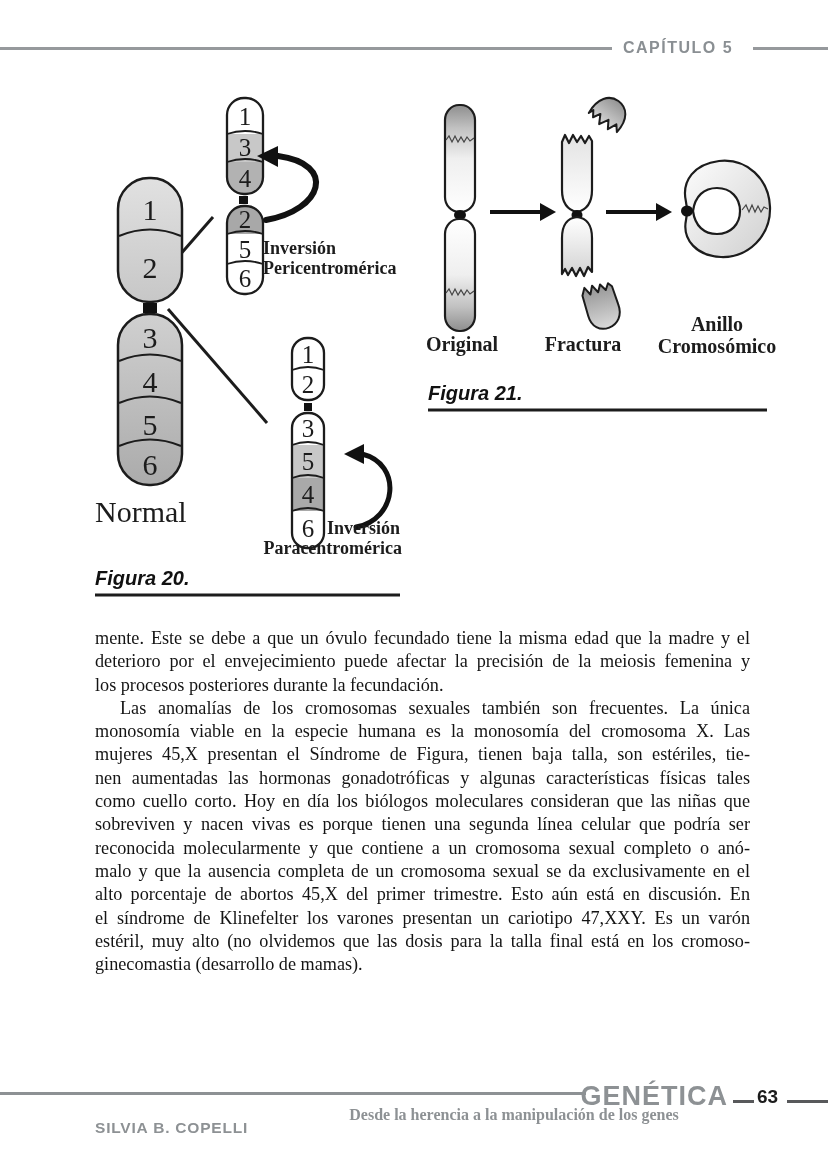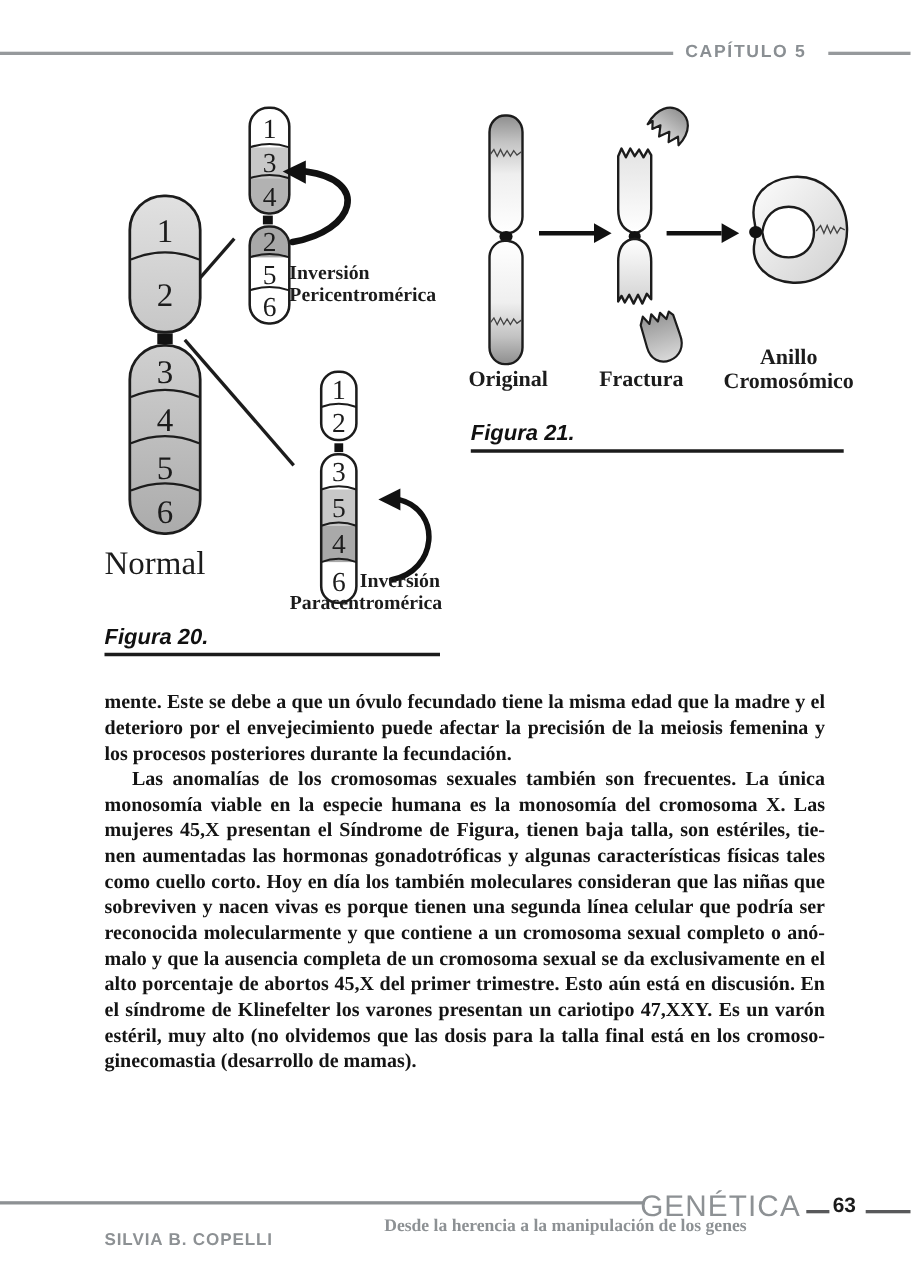--- a/index.html
+++ b/index.html
@@ -20,29 +20,29 @@
   svg text { font-family:"Liberation Serif", serif; fill:#1c1c1c; }
   .figcap { font-family:"Liberation Sans", sans-serif; font-weight:bold; font-style:italic; font-size:20px; fill:#111; }
   .bandnum { font-size:25px; }
   .bignum  { font-size:30px; }
   .lbl     { font-weight:bold; font-size:18px; }
   .lbl21   { font-weight:bold; font-size:20px; }
   .normlbl { font-size:30px; }
   
   #bodytext {
     left:95px; top:627px; width:655px;
-    font-size:18.2px; line-height:23.3px; color:#141414;font-weight:bold;
+    font-size:18.2px; line-height:23.3px; color:#141414;
   }
   .tline { text-align:justify; text-align-last:justify; }
   .tline.tlast { text-align-last:left; }
   .indent-first .tline:first-child { text-indent:25px; }
   
   #booktitle {
     left:556px; top:1081px; width:172px; text-align:right;
-    font-family:"Liberation Sans", sans-serif; font-weight:normal;
+    font-family:"Liberation Sans", sans-serif; font-weight:bold;
     font-size:27px; letter-spacing:1px; color:#8d9194;
   }
   .fdash { background:#58595b; height:2.5px; }
   #pagenum {
     left:757px; top:1086px; font-family:"Liberation Sans", sans-serif;
     font-weight:bold; font-size:19px; color:#1b1b1b;
   }
   #author {
     left:95px; top:1119px; font-family:"Liberation Sans", sans-serif;
     font-weight:bold; font-size:15.5px; letter-spacing:0.8px; color:#8d9194;
@@ -239,21 +239,21 @@
     <div class="para">
         <div class="tline">mente. Este se debe a que un óvulo fecundado tiene la misma edad que la madre y el</div>
         <div class="tline">deterioro por el envejecimiento puede afectar la precisión de la meiosis femenina y</div>
         <div class="tline tlast">los procesos posteriores durante la fecundación.</div>
       </div>
     <div class="para indent-first">
         <div class="tline">Las anomalías de los cromosomas sexuales también son frecuentes. La única</div>
         <div class="tline">monosomía viable en la especie humana es la monosomía del cromosoma X. Las</div>
         <div class="tline">mujeres 45,X presentan el Síndrome de Figura, tienen baja talla, son estériles, tie-</div>
         <div class="tline">nen aumentadas las hormonas gonadotróficas y algunas características físicas tales</div>
-        <div class="tline">como cuello corto. Hoy en día los también moleculares consideran que las niñas que</div>
+        <div class="tline">como cuello corto. Hoy en día los biólogos moleculares consideran que las niñas que</div>
         <div class="tline">sobreviven y nacen vivas es porque tienen una segunda línea celular que podría ser</div>
         <div class="tline">reconocida molecularmente y que contiene a un cromosoma sexual completo o anó-</div>
         <div class="tline">malo y que la ausencia completa de un cromosoma sexual se da exclusivamente en el</div>
         <div class="tline">alto porcentaje de abortos 45,X del primer trimestre. Esto aún está en discusión. En</div>
         <div class="tline">el síndrome de Klinefelter los varones presentan un cariotipo 47,XXY. Es un varón</div>
         <div class="tline">estéril, muy alto (no olvidemos que las dosis para la talla final está en los cromoso-</div>
         <div class="tline tlast">ginecomastia (desarrollo de mamas).</div>
       </div>
   </div>
 

